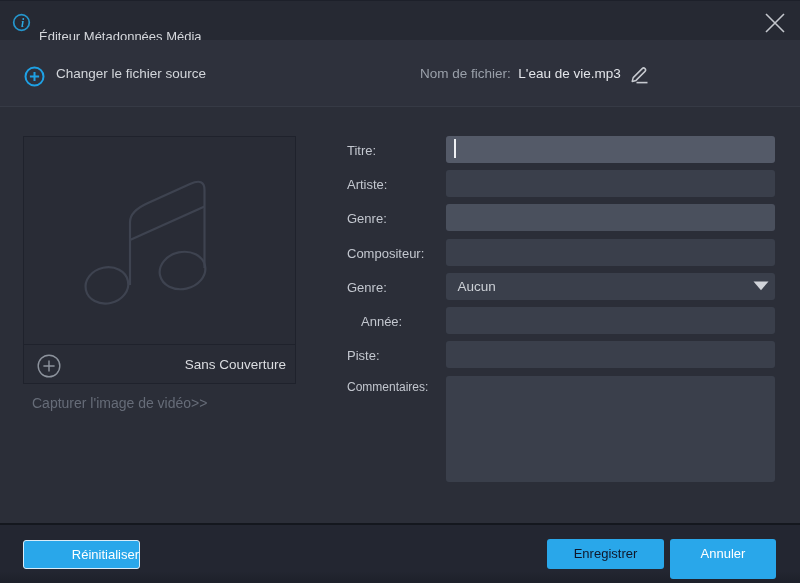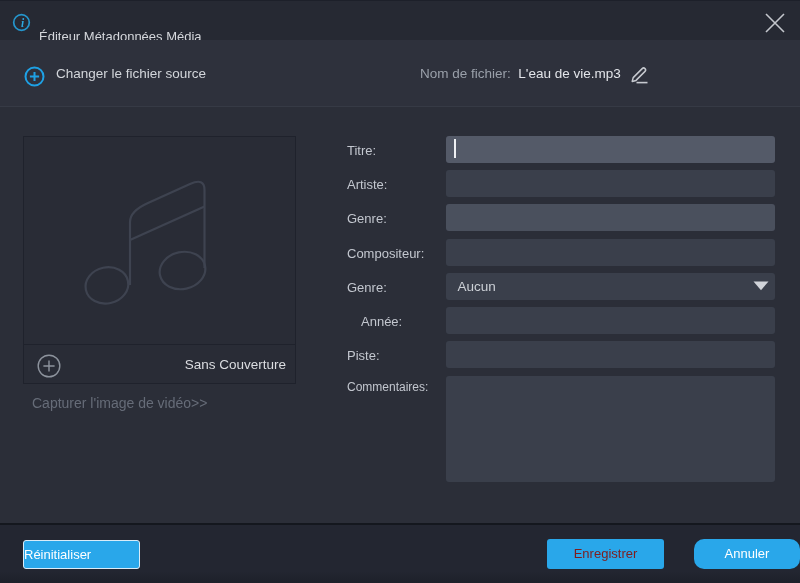--- a/index.html
+++ b/index.html
@@ -75,15 +75,15 @@
   <svg class="abs" style="left:753px;top:281px;" width="16" height="10" viewBox="0 0 16 10">
     <path d="M0.5 0.5 H15.5 L8 9.2 Z" fill="#d0d3d9"></path>
   </svg>
   <div class="abs" style="left:446px;top:307px;width:329px;height:27px;background:#3a3f4b;border-radius:3px;"></div>
   <div class="abs" style="left:446px;top:341px;width:329px;height:27px;background:#3a3f4b;border-radius:3px;"></div>
   <div class="abs" style="left:446px;top:376px;width:329px;height:106px;background:#3a3f4b;border-radius:3px;"></div>
 
   <div class="abs" style="left:0;top:523px;width:800px;height:2px;background:#14171e;"></div>
   <div class="abs" style="left:0;top:525px;width:800px;height:58px;background:#232631;"></div>
   <div class="abs" style="left:0;top:571px;width:800px;height:12px;background:linear-gradient(#232631,#1d202a);"></div>
-  <div class="abs" style="left:23px;top:540px;width:117px;height:29px;background:#29a7ea;border:1px solid #d9ecf8;border-radius:3px;color:#fff;font-size:13px;text-align:left;line-height:27px;">Réinitialiser</div>
-  <div class="abs" style="left:547px;top:539px;width:117px;height:30px;background:#29a7ea;border-radius:3px;color:#7f1d1d;font-size:13px;text-align:center;line-height:30px;">Enregistrer</div>
-  <div class="abs" style="left:670px;top:539px;width:106px;height:30px;background:#29a7ea;border-radius:10px;color:#fff;font-size:13px;text-align:center;line-height:30px;margin-left:24px;">Annuler</div>
+  <div class="abs" style="left:23px;top:540px;width:117px;height:29px;background:#29a7ea;border:1px solid #d9ecf8;border-radius:3px;color:#fff;font-size:13px;text-align:right;line-height:27px;">Réinitialiser</div>
+  <div class="abs" style="left:547px;top:539px;width:117px;height:30px;background:#29a7ea;border-radius:3px;color:#0f172a;font-size:13px;text-align:center;line-height:30px;">Enregistrer</div>
+  <div class="abs" style="left:670px;top:539px;width:106px;height:40px;background:#29a7ea;border-radius:3px;color:#fff;font-size:13px;text-align:center;line-height:30px;">Annuler</div>
 
 </body></html>

